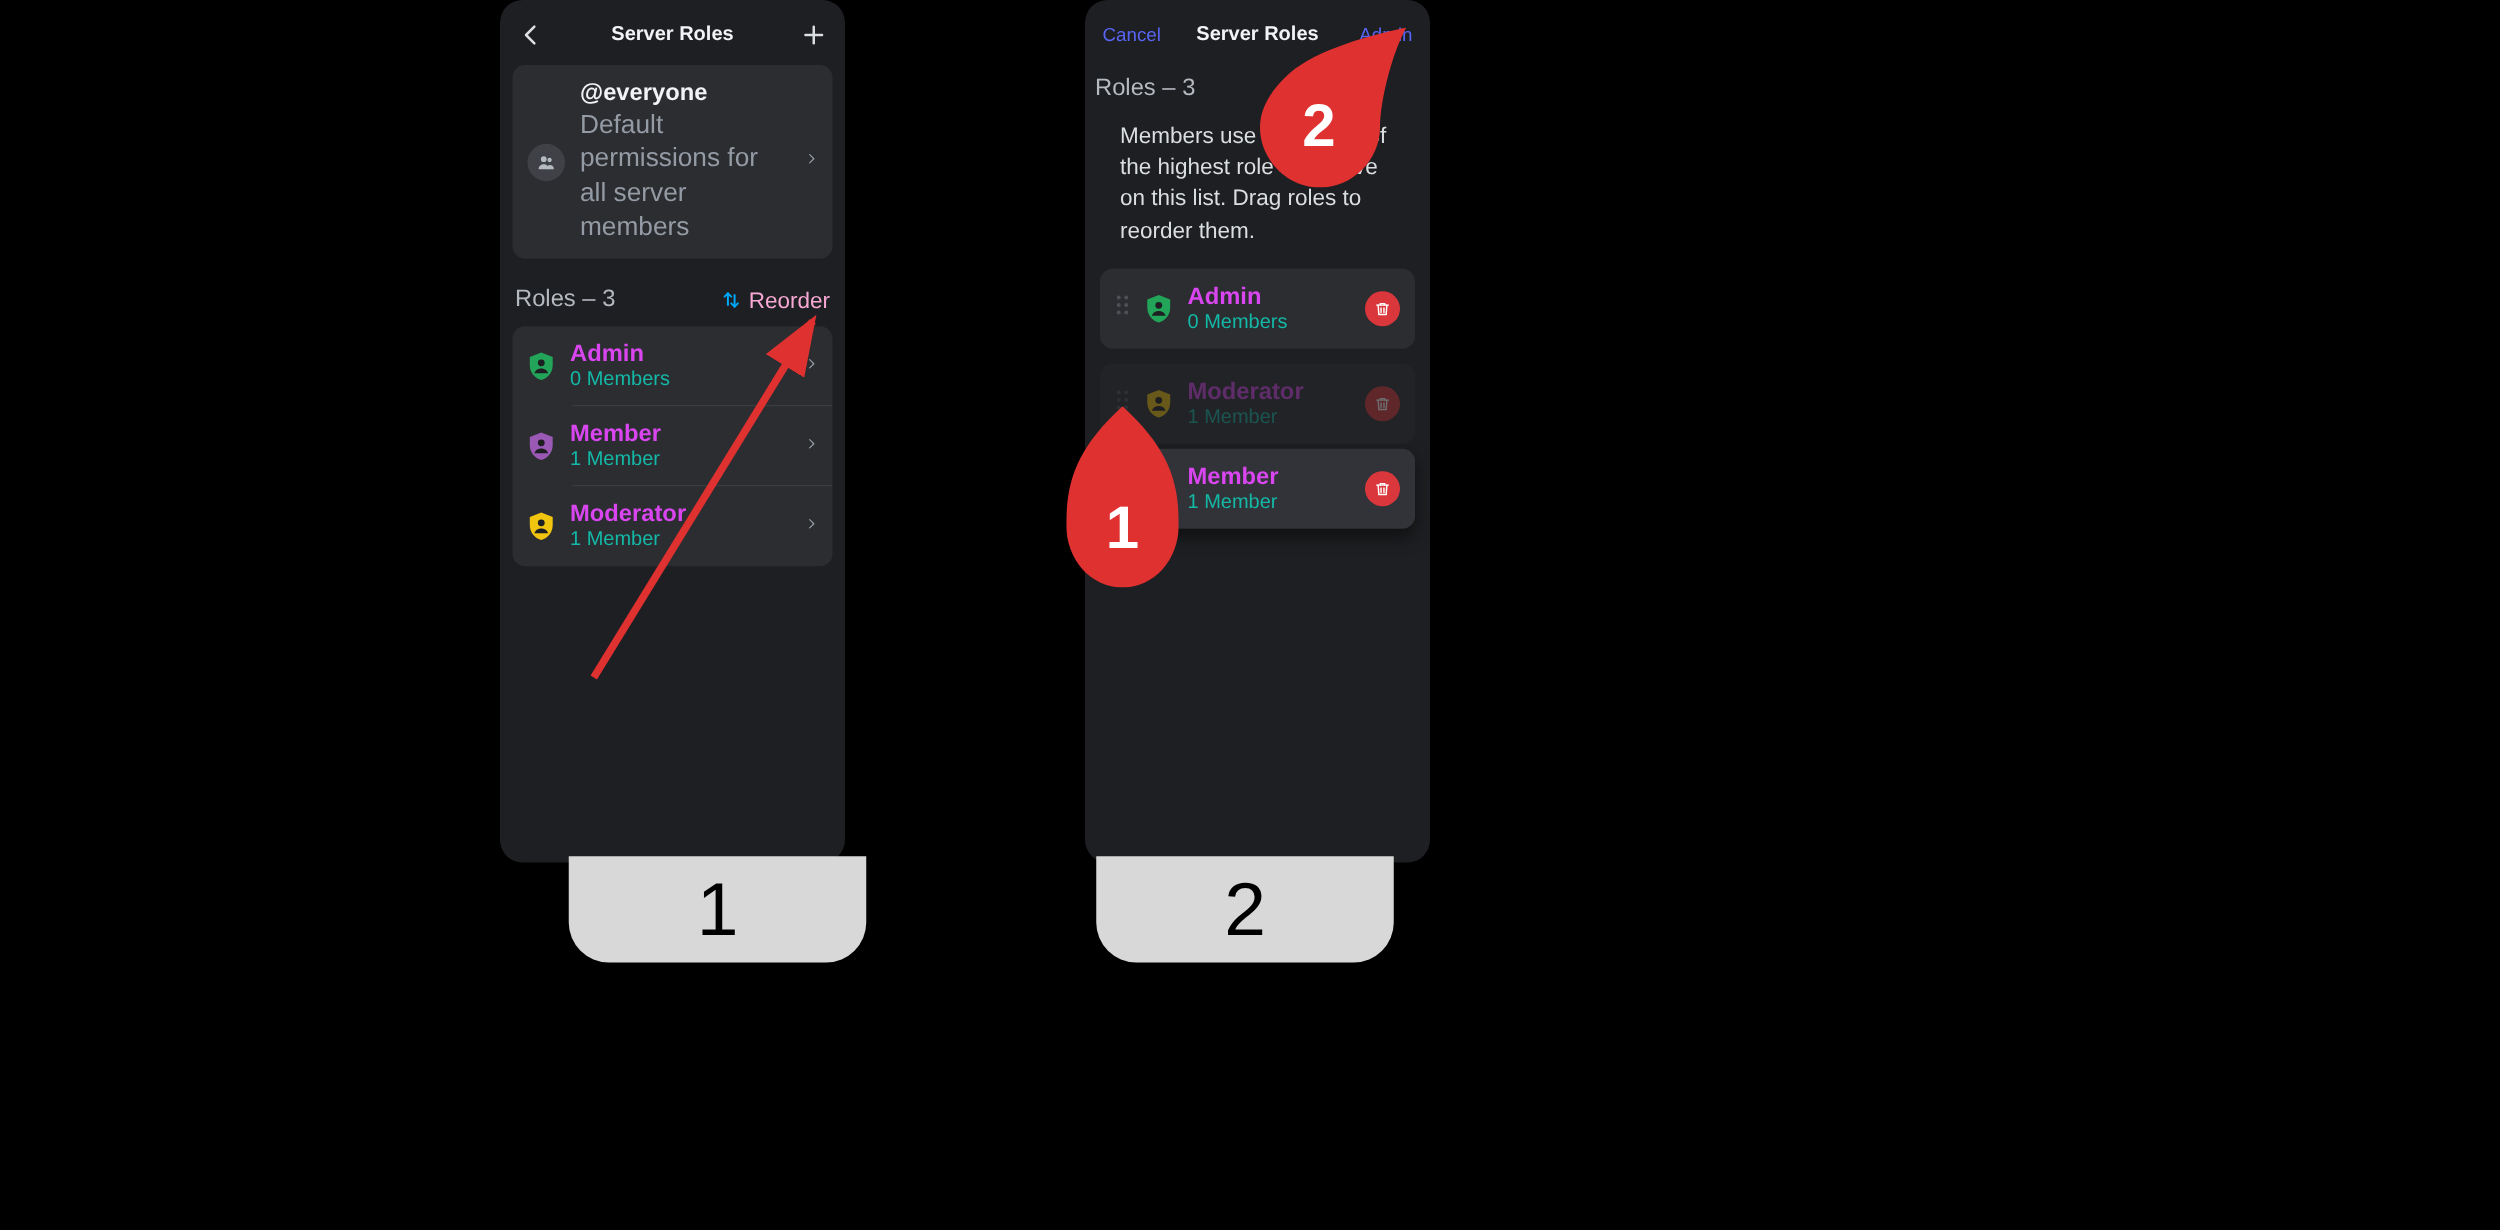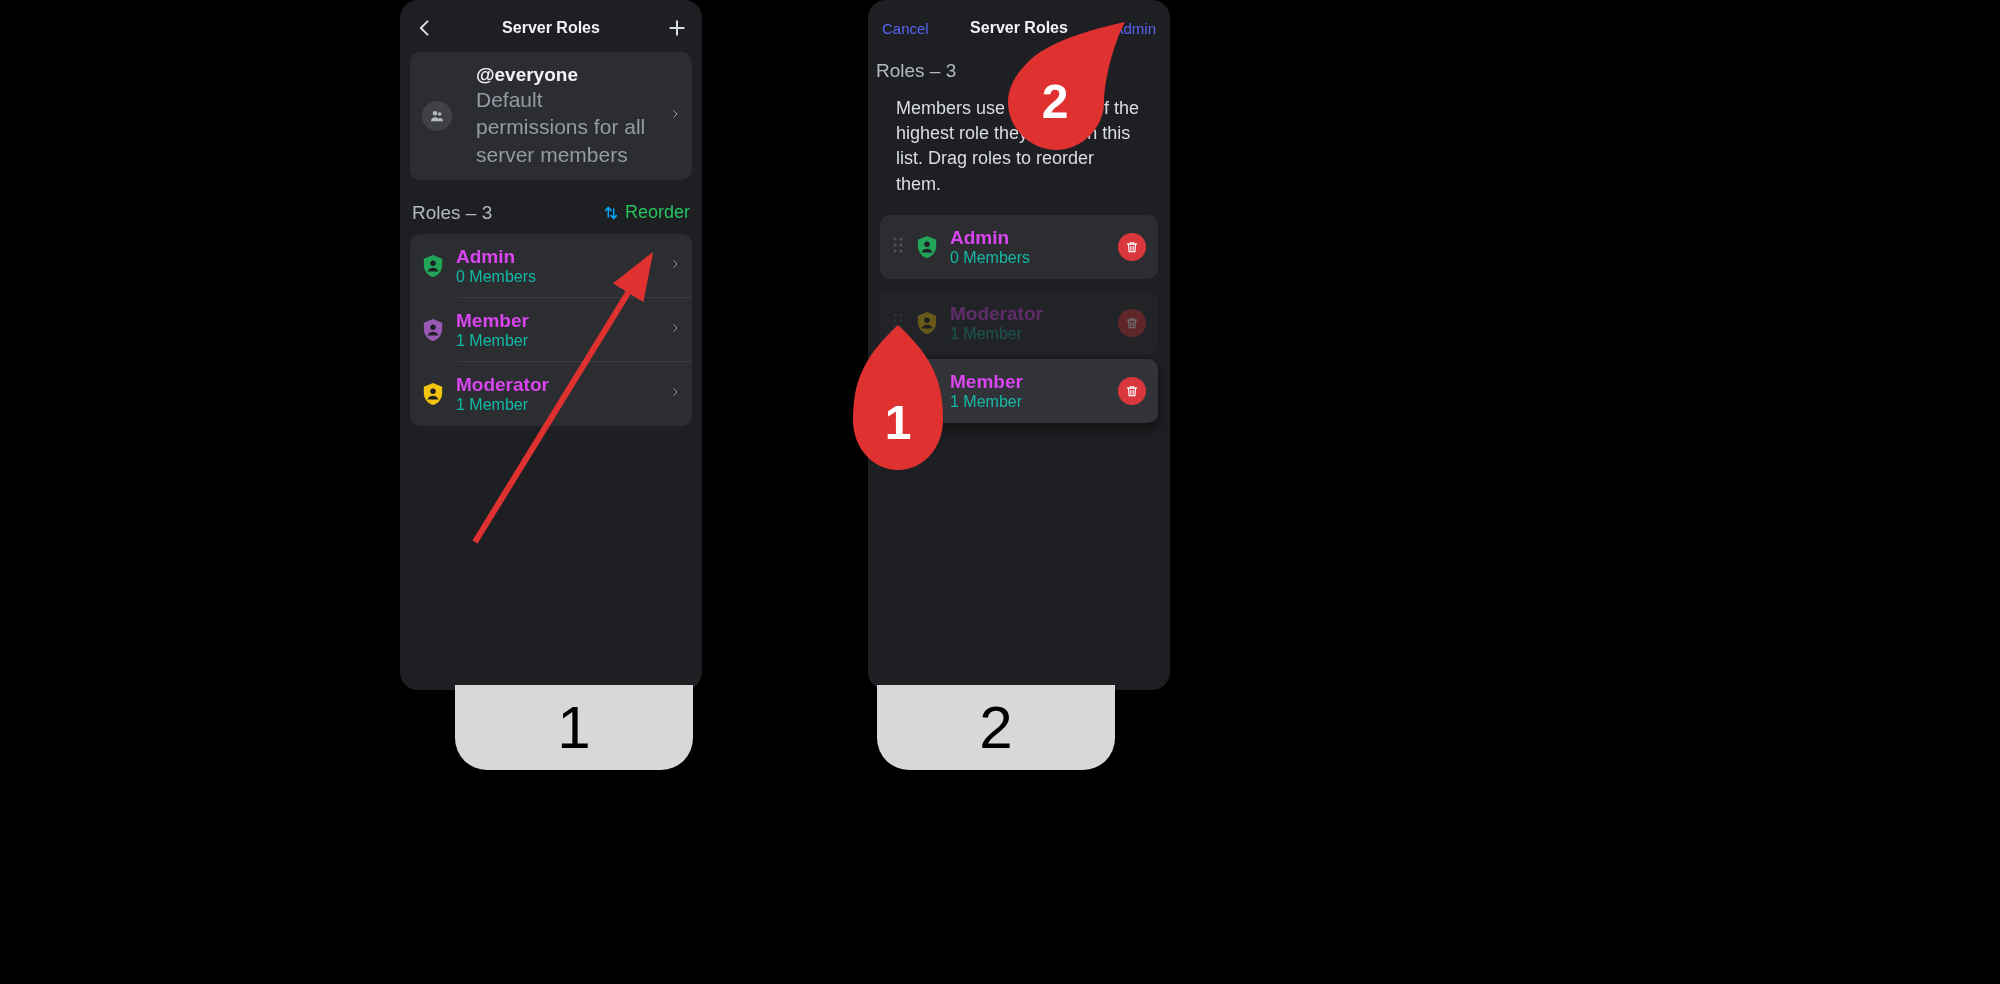--- a/index.html
+++ b/index.html
@@ -6,21 +6,21 @@
   body {
     background: #000;
     width: 2000px;
     height: 984px;
     font-family: -apple-system, BlinkMacSystemFont, "Segoe UI", sans-serif;
     position: relative;
     overflow: hidden;
   }
   .phone {
     position: absolute;
-    width: 302px;
+    width: 276px;
     height: 690px;
     background: #1e1f22;
     border-radius: 18px;
     color: #dbdee1;
     overflow: hidden;
   }
   .phone.left { left: 400px; top: 0; }
   .phone.right { left: 868px; top: 0; }
   .header {
     display: flex;
@@ -69,21 +69,21 @@
     align-items: center;
     gap: 12px;
   }
   .card-icon {
     width: 30px; height: 30px;
     border-radius: 50%;
     background: #3f4147;
     display: flex; align-items: center; justify-content: center;
     flex-shrink: 0;
   }
-  .card-body { flex: 1; margin-left: 12px; }
+  .card-body { flex: 1; }
   .card-title {
     font-size: 19px;
     font-weight: 700;
     color: #f2f3f5;
   }
   .card-sub {
     font-size: 21px;
     color: #949ba4;
     line-height: 1.3;
   }
@@ -96,21 +96,21 @@
     align-items: center;
     justify-content: space-between;
     padding: 22px 2px 10px 2px;
   }
   .section-title {
     font-size: 19px;
     color: #b5bac1;
     font-weight: 500;
   }
   .reorder-link {
-    color: #22c55e;
+    color: #f9a8d4;
     font-size: 18px;
     font-weight: 500;
     display: flex;
     align-items: center;
     gap: 6px;
     cursor: pointer;
   }
   .role-list {
     background: #2b2d31;
     border-radius: 10px;

